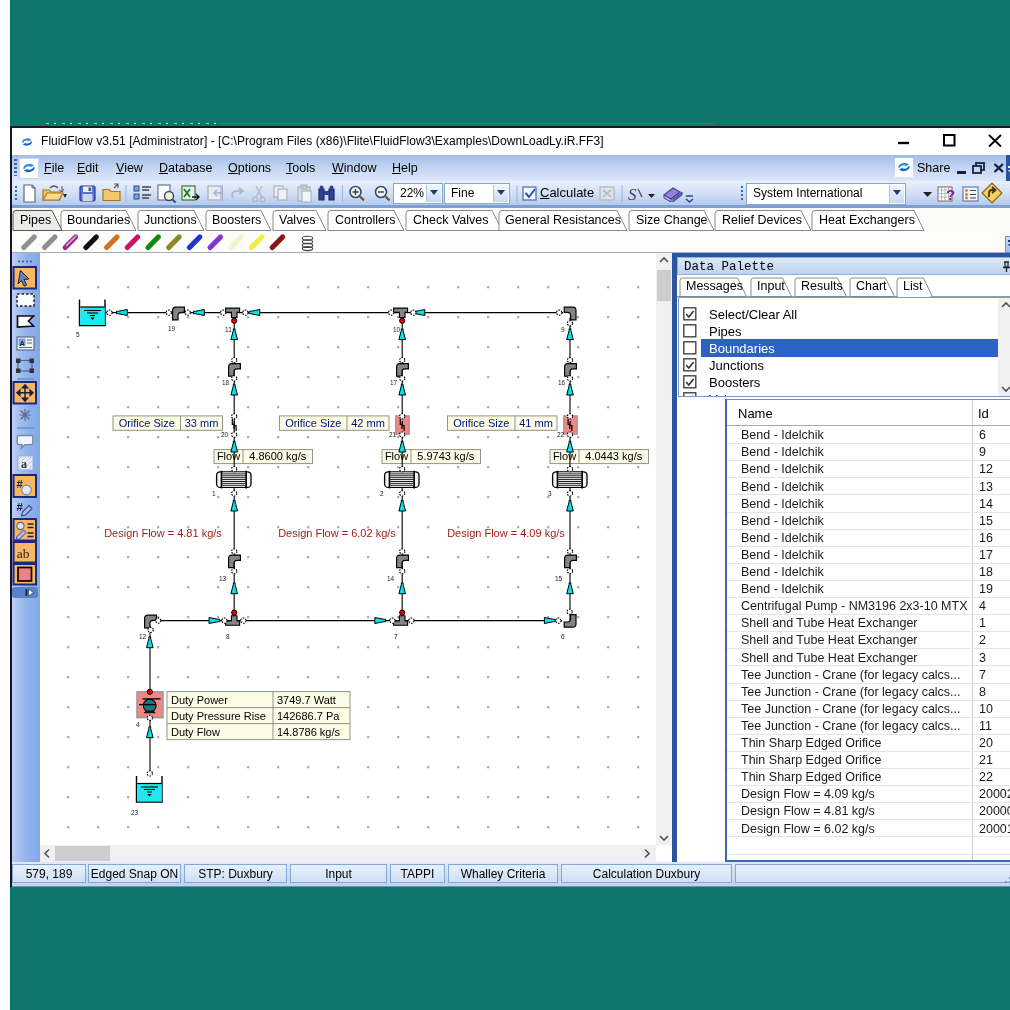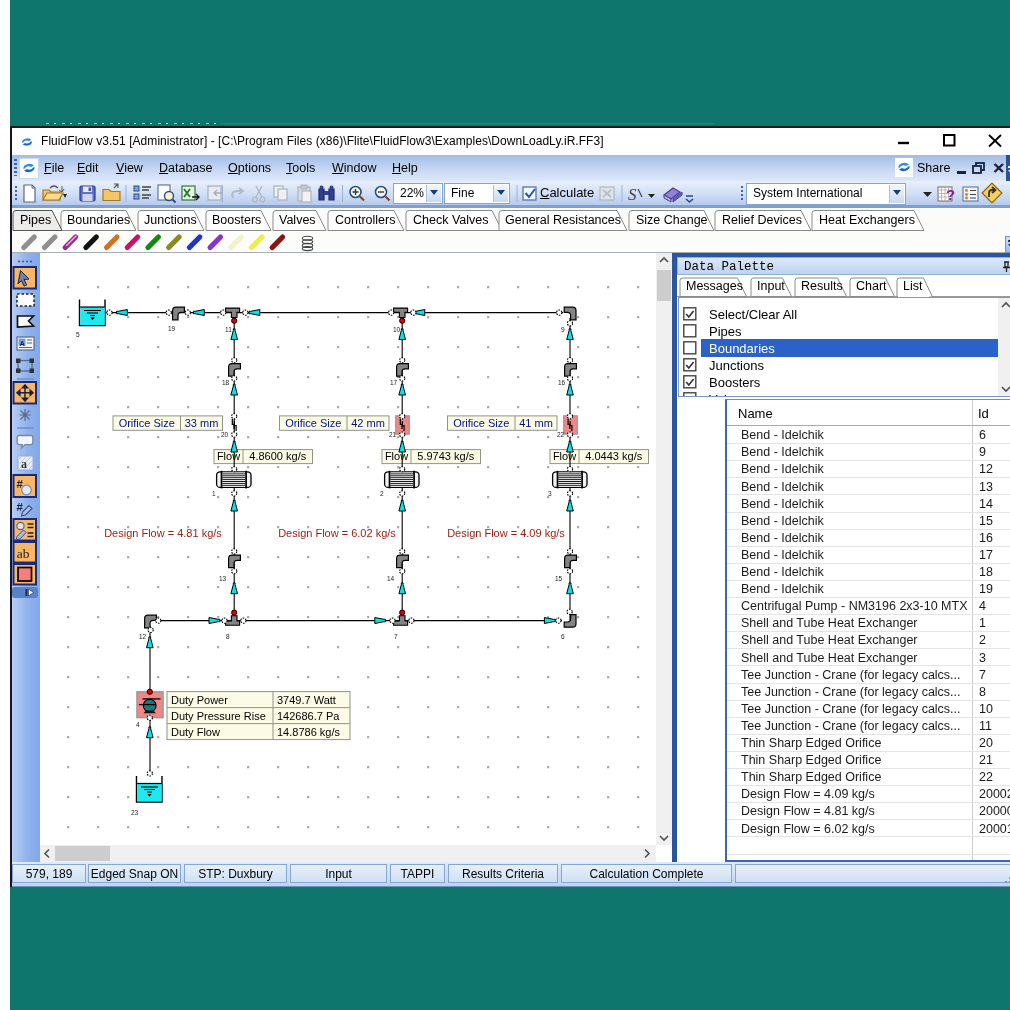--- a/index.html
+++ b/index.html
@@ -793,22 +793,22 @@
 
   <div class="abs" style="left:0;top:126px;width:2px;height:761px;background:#14142a;z-index:50;"></div>
   <div class="abs" style="left:1007px;top:126px;width:3px;height:761px;background:#14142a;z-index:50;"></div>
 
   <div id="statusbar" class="abs">
 <div class="sp" style="left:2px;width:74px;">579, 189</div>
 <div class="sp" style="left:78px;width:93px;">Edged Snap ON</div>
 <div class="sp" style="left:174px;width:103px;">STP: Duxbury</div>
 <div class="sp" style="left:280px;width:97px;">Input</div>
 <div class="sp" style="left:380px;width:55px;">TAPPI</div>
-<div class="sp" style="left:438px;width:110px;">Results Criteria</div>
-<div class="sp" style="left:551px;width:171px;">Calculation Complete</div>
+<div class="sp" style="left:438px;width:110px;">Whalley Criteria</div>
+<div class="sp" style="left:551px;width:171px;">Calculation Duxbury</div>
 <div class="sp" style="left:725px;width:281px;"></div>
 <svg class="abs" style="left:994px;top:10px" width="13" height="13">
         <g fill="#7a93b8">
           <rect x="9" y="9" width="2" height="2"></rect>
           <rect x="9" y="5" width="2" height="2"></rect>
           <rect x="9" y="1" width="2" height="2"></rect>
           <rect x="5" y="9" width="2" height="2"></rect>
           <rect x="5" y="5" width="2" height="2"></rect>
           <rect x="1" y="9" width="2" height="2"></rect>
         </g>

